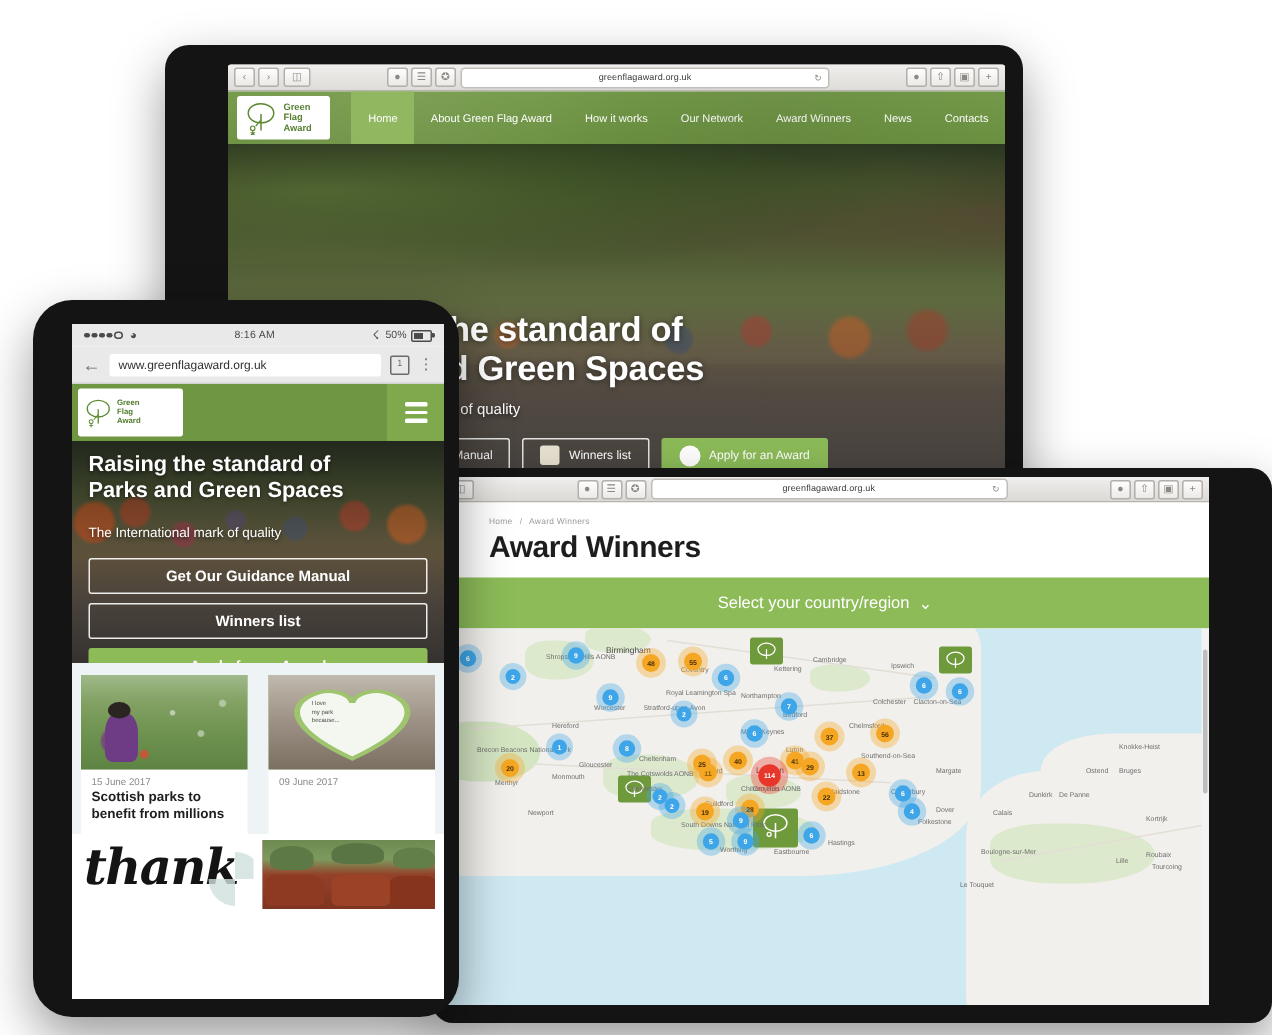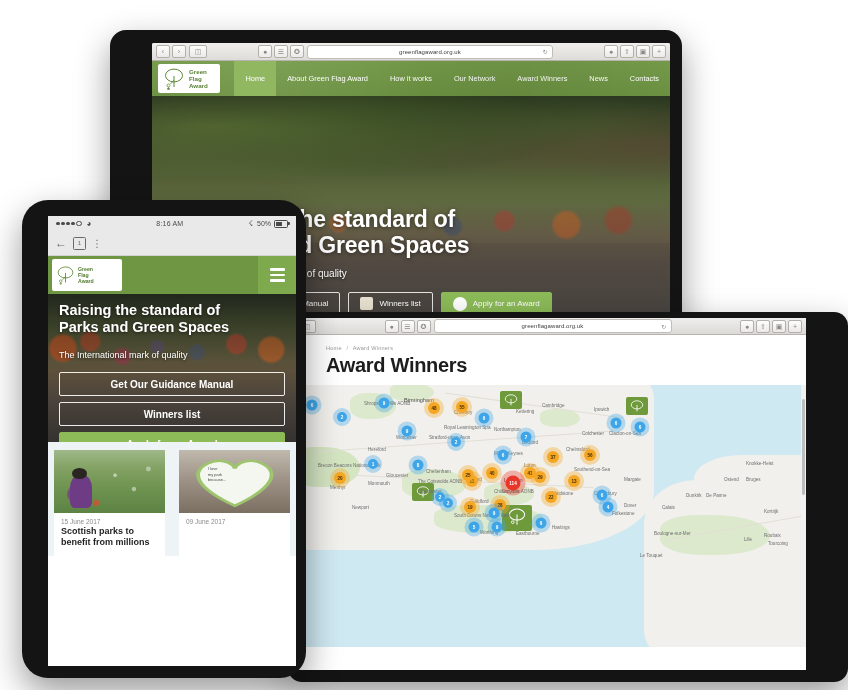--- a/index.html
+++ b/index.html
@@ -250,20 +250,24 @@
 
       <div class="t-white">
         <div class="crumb">
           <span>Home</span>
           <span class="sep">/</span>
           <span>Award Winners</span>
         </div>
         <div class="t-title">Award Winners</div>
       </div>
 
+      <div class="t-select">
+        <span>Select your country/region</span>
+        <span>⌄</span>
+      </div>
 
       <div class="t-map">
         <div class="sea"></div>
 
         <div class="land" style="left:-40px;top:-30px;width:400px;height:195px;border-radius:8% 22% 30% 14%;"></div>
         <div class="land" style="left:230px;top:80px;width:120px;height:70px;border-radius:30% 40% 50% 30%;"></div>
         <div class="land" style="left:350px;top:95px;width:220px;height:180px;border-radius:24% 10% 6% 16%;"></div>
         <div class="land" style="left:400px;top:70px;width:160px;height:80px;border-radius:30% 18% 10% 24%;"></div>
 
         <div class="greenp" style="left:-4px;top:62px;width:70px;height:40px;background:#cfe3bb;"></div>
@@ -420,20 +424,21 @@
         <span class="ph-time">8:16 AM</span>
         <span style="font-size:8px;margin-right:4px">☇</span>
         <span style="margin-right:3px">50%</span>
         <span class="batt">
             <i></i>
           </span>
       </div>
 
       <div class="ph-urlrow">
         <span style="font-size:12px;color:#6a6a6a">←</span>
+        <span class="ph-url">www.greenflagaward.org.uk</span>
         <span class="ph-tabs">1</span>
         <span style="font-size:10px;color:#6a6a6a;letter-spacing:0">⋮</span>
       </div>
 
       <div class="ph-hdr">
         <div class="ph-logo">
           <div class="logomark" style="width:19px;height:21px">
             <svg viewBox="0 0 22 24" width="19" height="21">
               <ellipse cx="11" cy="8.5" rx="8.5" ry="6.4" fill="none" stroke="#5d8a33" stroke-width="1"></ellipse>
               <path d="M11 9 L11 20" stroke="#5d8a33" stroke-width="1" fill="none"></path>
@@ -503,16 +508,32 @@
               <svg viewBox="0 0 100 90" width="100%" height="100%" preserveAspectRatio="none">
                 <path d="M50 86 C10 56 4 30 22 16 C34 6 48 14 50 24 C52 14 66 6 78 16 C96 30 90 56 50 86 Z" fill="#f4f7ef" stroke="#9ec46e" stroke-width="4"></path>
               </svg>
             </div>
             <div style="position:absolute;left:26%;top:26%;font-size:4px;color:#4a4a4a;line-height:1.3;">I love<br>my park<br>because...</div>
           </div>
           <div class="ph-meta">09 June 2017</div>
         </div>
       </div>
 
+      <div class="ph-bottom">
+        <div class="thankbox">
+          <span class="thank-txt">thank</span>
+          <div style="position:absolute;right:-6px;top:8px;width:36px;height:36px;border-radius:50%;
+               background:conic-gradient(#cfe0dd 0 25%, transparent 0 50%, #cfe0dd 0 75%, transparent 0);opacity:.8"></div>
+        </div>
+        <div class="cowbox">
+          <div style="position:absolute;inset:0;background:linear-gradient(180deg,#6d8a52 0%,#7d9a5e 28%,#93422a 50%,#7e3420 100%);"></div>
+          <div style="position:absolute;left:4%;top:10%;width:26%;height:34%;background:#5d7a46;border-radius:50% 50% 30% 30%;"></div>
+          <div style="position:absolute;left:40%;top:6%;width:30%;height:30%;background:#5a7544;border-radius:50% 50% 30% 30%;"></div>
+          <div style="position:absolute;left:76%;top:12%;width:24%;height:30%;background:#627f4a;border-radius:50% 50% 30% 30%;"></div>
+          <div style="position:absolute;left:2%;top:52%;width:34%;height:44%;background:#8e3a22;border-radius:22% 30% 14% 14%;"></div>
+          <div style="position:absolute;left:40%;top:50%;width:34%;height:46%;background:#9c4226;border-radius:26% 22% 14% 14%;"></div>
+          <div style="position:absolute;left:74%;top:54%;width:28%;height:42%;background:#87341e;border-radius:24% 26% 14% 14%;"></div>
+        </div>
+      </div>
     </div>
   </div>
 
 </div>
 
 </body></html>

